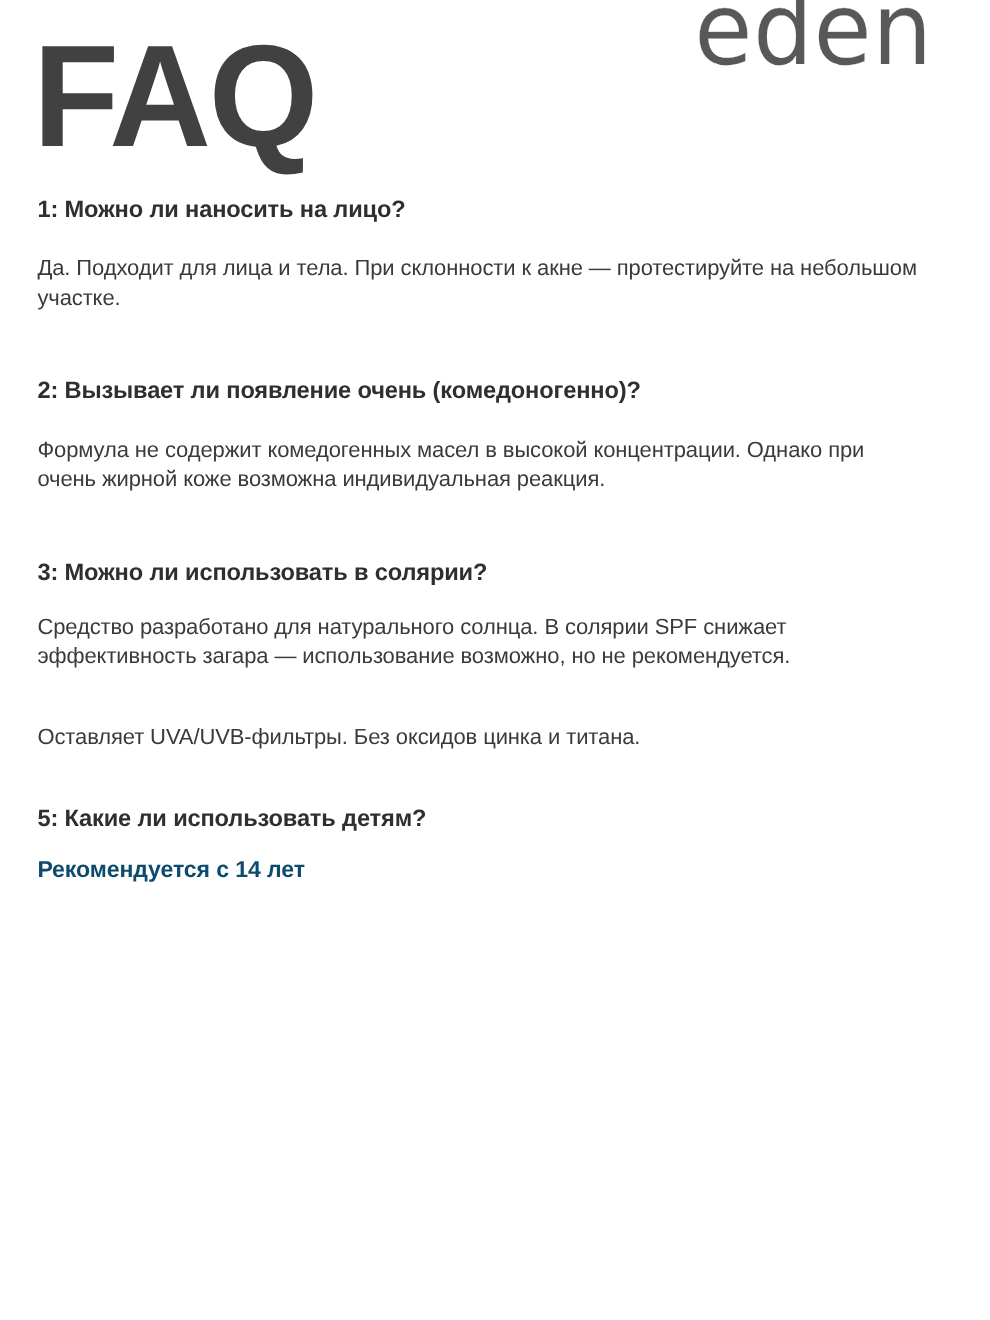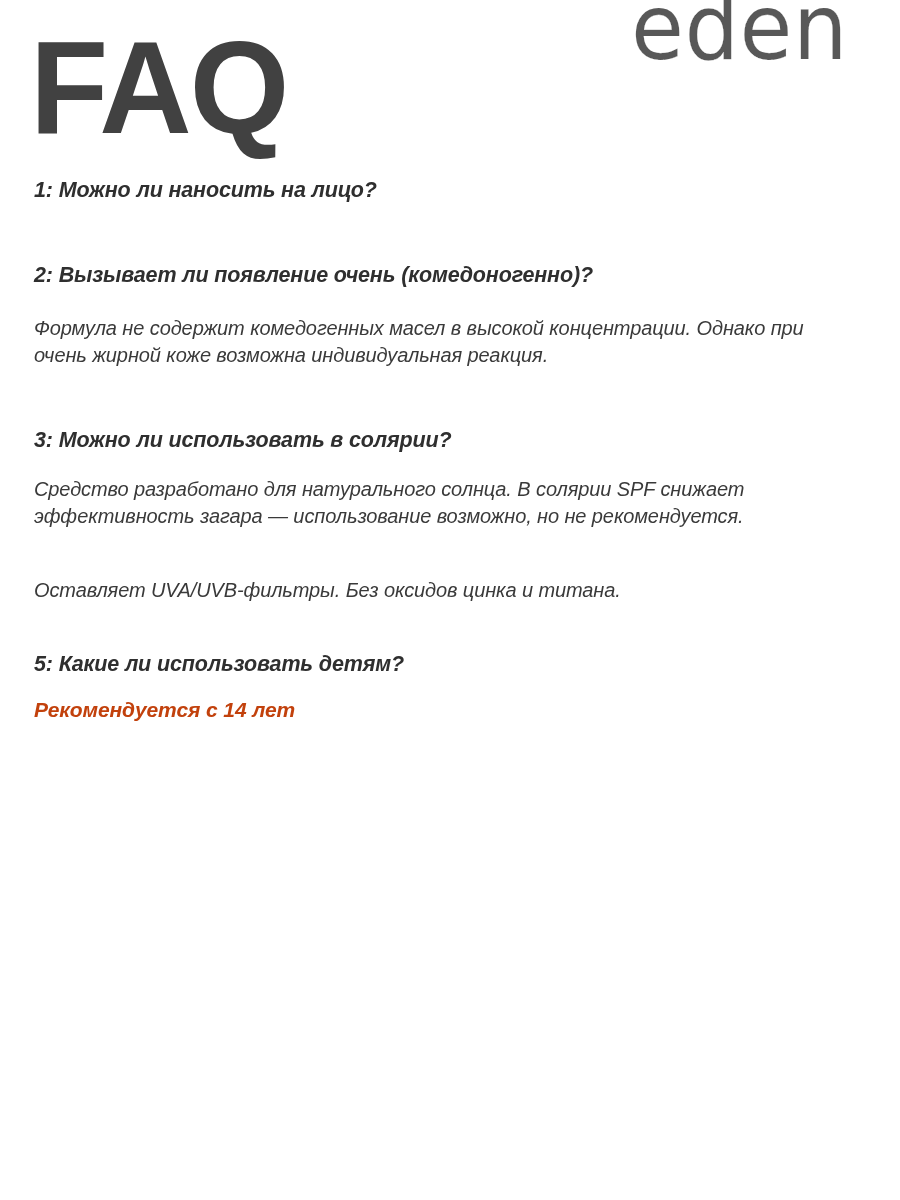--- a/index.html
+++ b/index.html
@@ -62,21 +62,20 @@
     transform: scaleX(0.97);
     transform-origin: left top;
   }
 
   
   .faq-list {
     position: absolute;
     left: 34px;
     top: 176px;
     width: 820px;
-    font-style: italic;
   }
 
   .faq-item {
     margin: 0 0 36px 0;
   }
   .faq-item:last-child { margin-bottom: 0; }
 
   .faq-question {
     font-size: 21.5px;
     font-weight: 700;
@@ -92,21 +91,21 @@
     font-weight: 400;
     color: #3a3a3a;
     line-height: 1.36;
     margin: 0;
     max-width: 800px;
     letter-spacing: -0.1px;
   }
 
   .faq-answer.is-strong {
     font-weight: 700;
-    color: #c2410c;
+    color: #0c4a6e;
     font-size: 21px;
   }
 
   
   .faq-item.gap-tight .faq-question { margin-bottom: 22px; }
   .faq-item.gap-snug  .faq-question { margin-bottom: 18px; }
 
   .faq-item.sp-lg { margin-bottom: 56px; }
   .faq-item.sp-md { margin-bottom: 46px; }
   .faq-item.sp-sm { margin-bottom: 36px; }
@@ -118,20 +117,21 @@
 
   <div class="header">
     <div class="page-title">FAQ</div>
     <div class="brand-logo">eden</div>
   </div>
 
   <div class="faq-list">
 
     <div class="faq-item sp-lg">
       <p class="faq-question">1: Можно ли наносить на лицо?</p>
+      <p class="faq-answer">Да. Подходит для лица и тела. При склонности к акне — протестируйте на небольшом участке.</p>
     </div>
 
     <div class="faq-item sp-lg">
       <p class="faq-question">2: Вызывает ли появление очень (комедоногенно)?</p>
       <p class="faq-answer">Формула не содержит комедогенных масел в высокой концентрации. Однако при очень жирной коже возможна индивидуальная реакция.</p>
     </div>
 
     <div class="faq-item sp-md gap-tight">
       <p class="faq-question">3:  Можно ли использовать в солярии?</p>
       <p class="faq-answer">Средство разработано для натурального солнца. В солярии SPF снижает эффективность загара — использование возможно, но не рекомендуется.</p>

